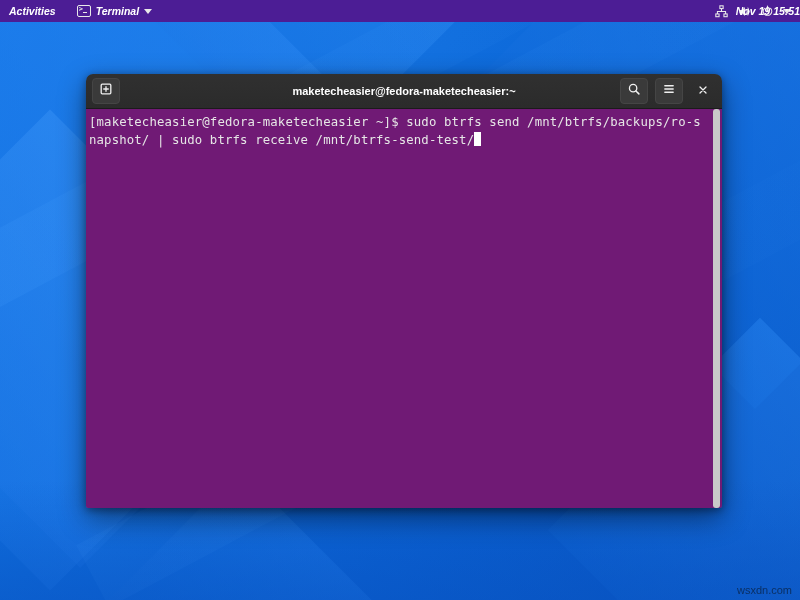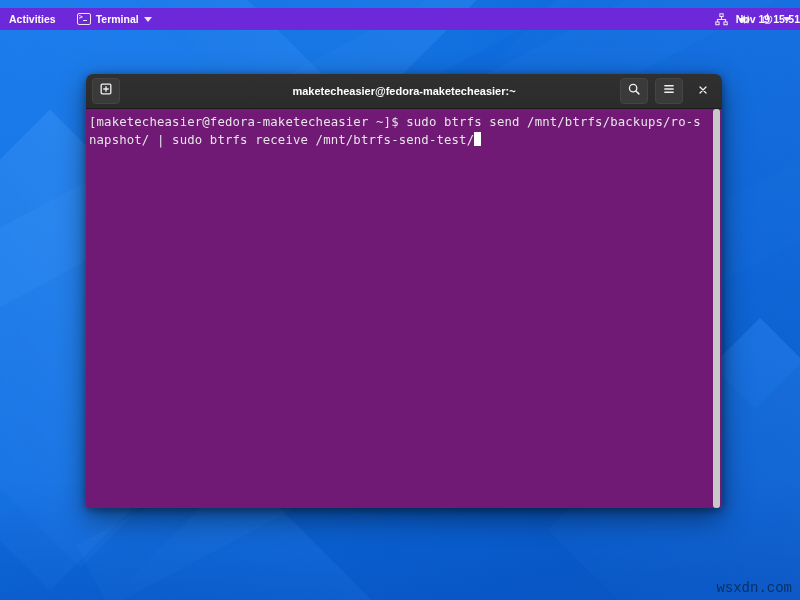--- a/index.html
+++ b/index.html
@@ -88,30 +88,31 @@
     background: linear-gradient(90deg, rgba(70,160,255,0.18), rgba(70,160,255,0.02));
     transform: rotate(-28deg);
   }
   .wp-s1 { left: -220px; top: 110px; }
   .wp-s2 { left: 40px;  top: 330px; opacity: 0.6; }
   .wp-s3 { left: 260px; top: -40px; opacity: 0.5; }
 
   
   #topbar {
     position: absolute;
-    left: 0; top: 8px;
+    left: 0; top: 0;
     width: 800px; height: 22px;
-    background: #6d28d9;
+    background: #4c1d95;
     display: flex;
     align-items: center;
     color: #e8e8e8;
     font-size: 10.5px;
     font-weight: bold;
     z-index: 20;
     user-select: none;
+    font-style: italic;
   }
   #activities {
     padding: 0 9px;
     height: 22px;
     line-height: 22px;
     color: #ffffff;
   }
   #app-menu {
     display: flex;
     align-items: center;
@@ -269,22 +270,22 @@
     height: 100%;
     background: #c9c9c9;
     border-radius: 3px;
   }
 
   
   #watermark {
     position: absolute;
     right: 8px; bottom: 4px;
     color: #0a2c5c;
-    font-size: 14px;
-    font-family: Liberation Mono, monospace;
+    font-size: 11px;
+    font-family: Liberation Sans, sans-serif;
     opacity: 0.95;
     z-index: 15;
     user-select: none;
   }
 </style>
 </head>
 <body>
 
 <div id="screen">
 

